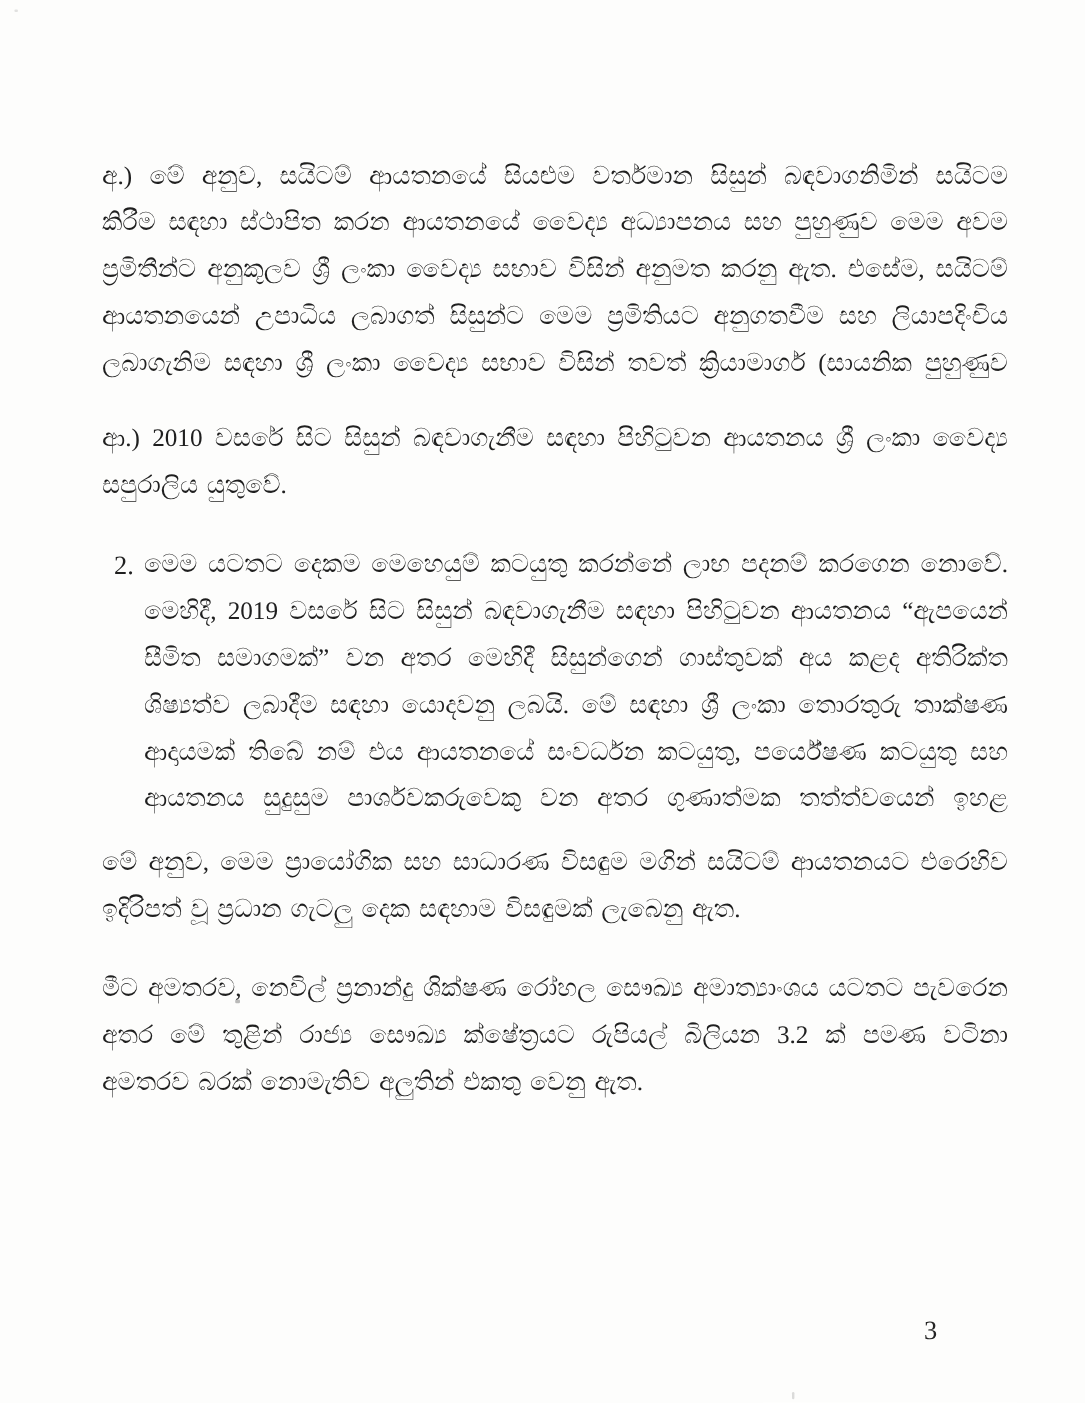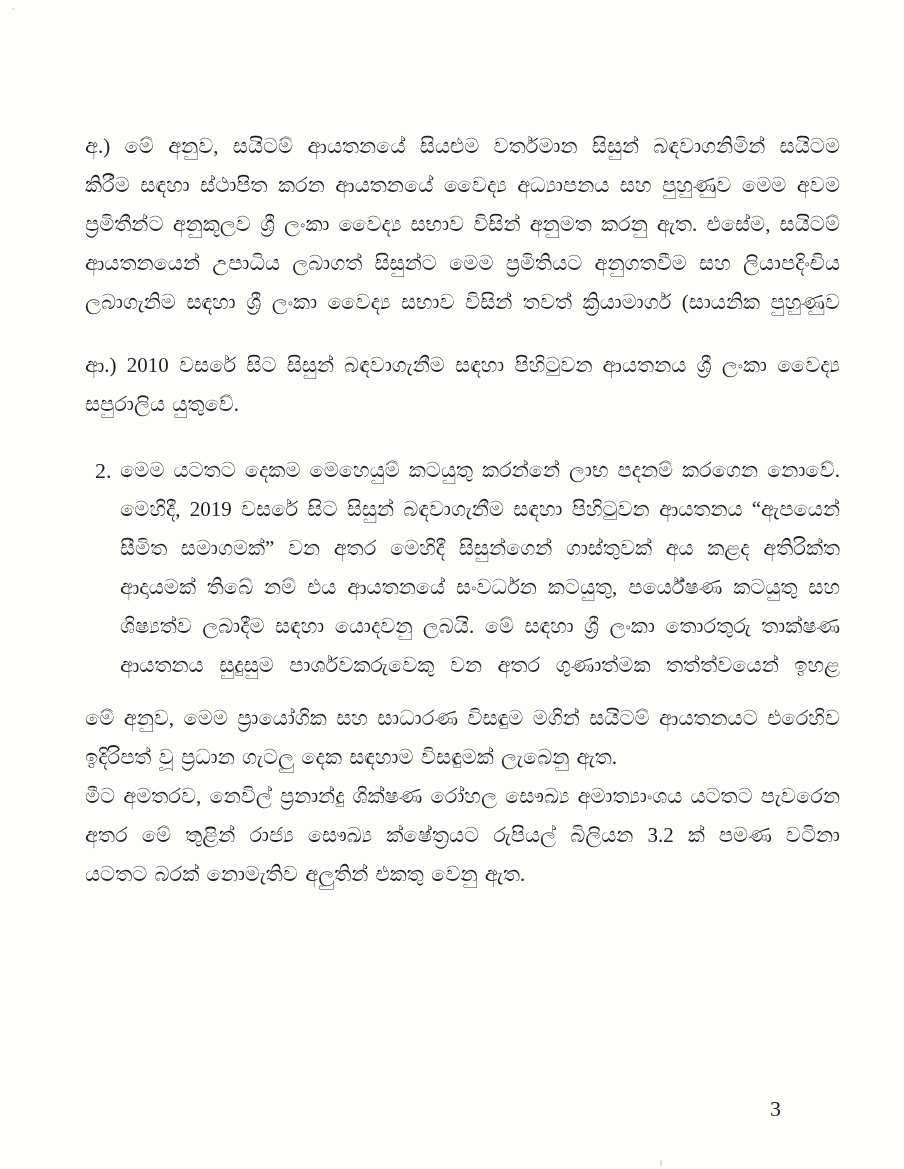--- a/index.html
+++ b/index.html
@@ -43,21 +43,21 @@
     }
     .para-2 .marker {
       position: absolute;
       left: -25px;
       top: 0;
       height: 39px;
       line-height: 39px;
       font-size: 22px;
       color: #1f1f1f;
     }
-    .para-summary  { }
+    .para-summary  { margin-bottom: 27px; }
     .para-hospital { margin-bottom: 0; font-family: Liberation Serif, serif; }
     .page-number {
       position: absolute;
       left: 770px;
       top: 1096px;
       font-size: 22px;
       line-height: 26px;
       color: #242424;
     }
     
@@ -87,34 +87,34 @@
     <div class="para-aa">
       <div class="line">ආ.)  2010 වසරේ සිට සිසුන් බඳවාගැනීම සඳහා පිහිටුවන ආයතනය ශ්‍රී ලංකා වෛද්‍ය</div>
       <div class="line last">සපුරාලිය යුතුවේ.</div>
     </div>
 
     <div class="para-2">
       <span class="marker">2.</span>
       <div class="line">මෙම යටතට දෙකම මෙහෙයුම් කටයුතු කරන්නේ ලාභ පදනම් කරගෙන නොවේ.</div>
       <div class="line">මෙහිදී, 2019 වසරේ සිට සිසුන් බඳවාගැනීම සඳහා පිහිටුවන ආයතනය  “ඇපයෙන්</div>
       <div class="line">සීමිත සමාගමක්” වන අතර මෙහිදී සිසුන්ගෙන් ගාස්තුවක් අය කළද අතිරික්ත</div>
+      <div class="line">ශිෂ්‍යත්ව ලබාදීම සඳහා යොදවනු ලබයි. මේ සඳහා ශ්‍රී ලංකා තොරතුරු තාක්ෂණ</div>
       <div class="line">ආදායමක් තිබේ නම් එය ආයතනයේ සංවර්ධන කටයුතු, පර්යේෂණ කටයුතු සහ</div>
-      <div class="line">ශිෂ්‍යත්ව ලබාදීම සඳහා යොදවනු ලබයි. මේ සඳහා ශ්‍රී ලංකා තොරතුරු තාක්ෂණ</div>
       <div class="line">ආයතනය සුදුසුම පාර්ශවකරුවෙකු වන අතර ගුණාත්මක තත්ත්වයෙන් ඉහළ සිසුන්ට</div>
     </div>
 
     <div class="para-summary">
       <div class="line">මේ අනුව, මෙම ප්‍රායෝගික සහ සාධාරණ විසඳුම මගින් සයිටම් ආයතනයට එරෙහිව</div>
       <div class="line last">ඉදිරිපත් වූ ප්‍රධාන ගැටලු දෙක සඳහාම විසඳුමක් ලැබෙනු ඇත.</div>
     </div>
 
     <div class="para-hospital">
       <div class="line">මීට අමතරව, නෙවිල් ප්‍රනාන්දු ශික්ෂණ රෝහල සෞඛ්‍ය අමාත්‍යාංශය යටතට පැවරෙන</div>
       <div class="line">අතර මේ තුළින් රාජ්‍ය සෞඛ්‍ය ක්ෂේත්‍රයට රුපියල් බිලියන 3.2 ක් පමණ වටිනා වත්කමක්</div>
-      <div class="line last">යටතට බරක් නොමැතිව අලුතින් එකතු වෙනු ඇත.</div>
+      <div class="line last">අමතරව බරක් නොමැතිව අලුතින් එකතු වෙනු ඇත.</div>
     </div>
 
   </div>
 
   <div class="page-number">3</div>
 
   <div class="speck s1"></div>
   <div class="speck s2"></div>
   <div class="speck s3"></div>
 </div>

